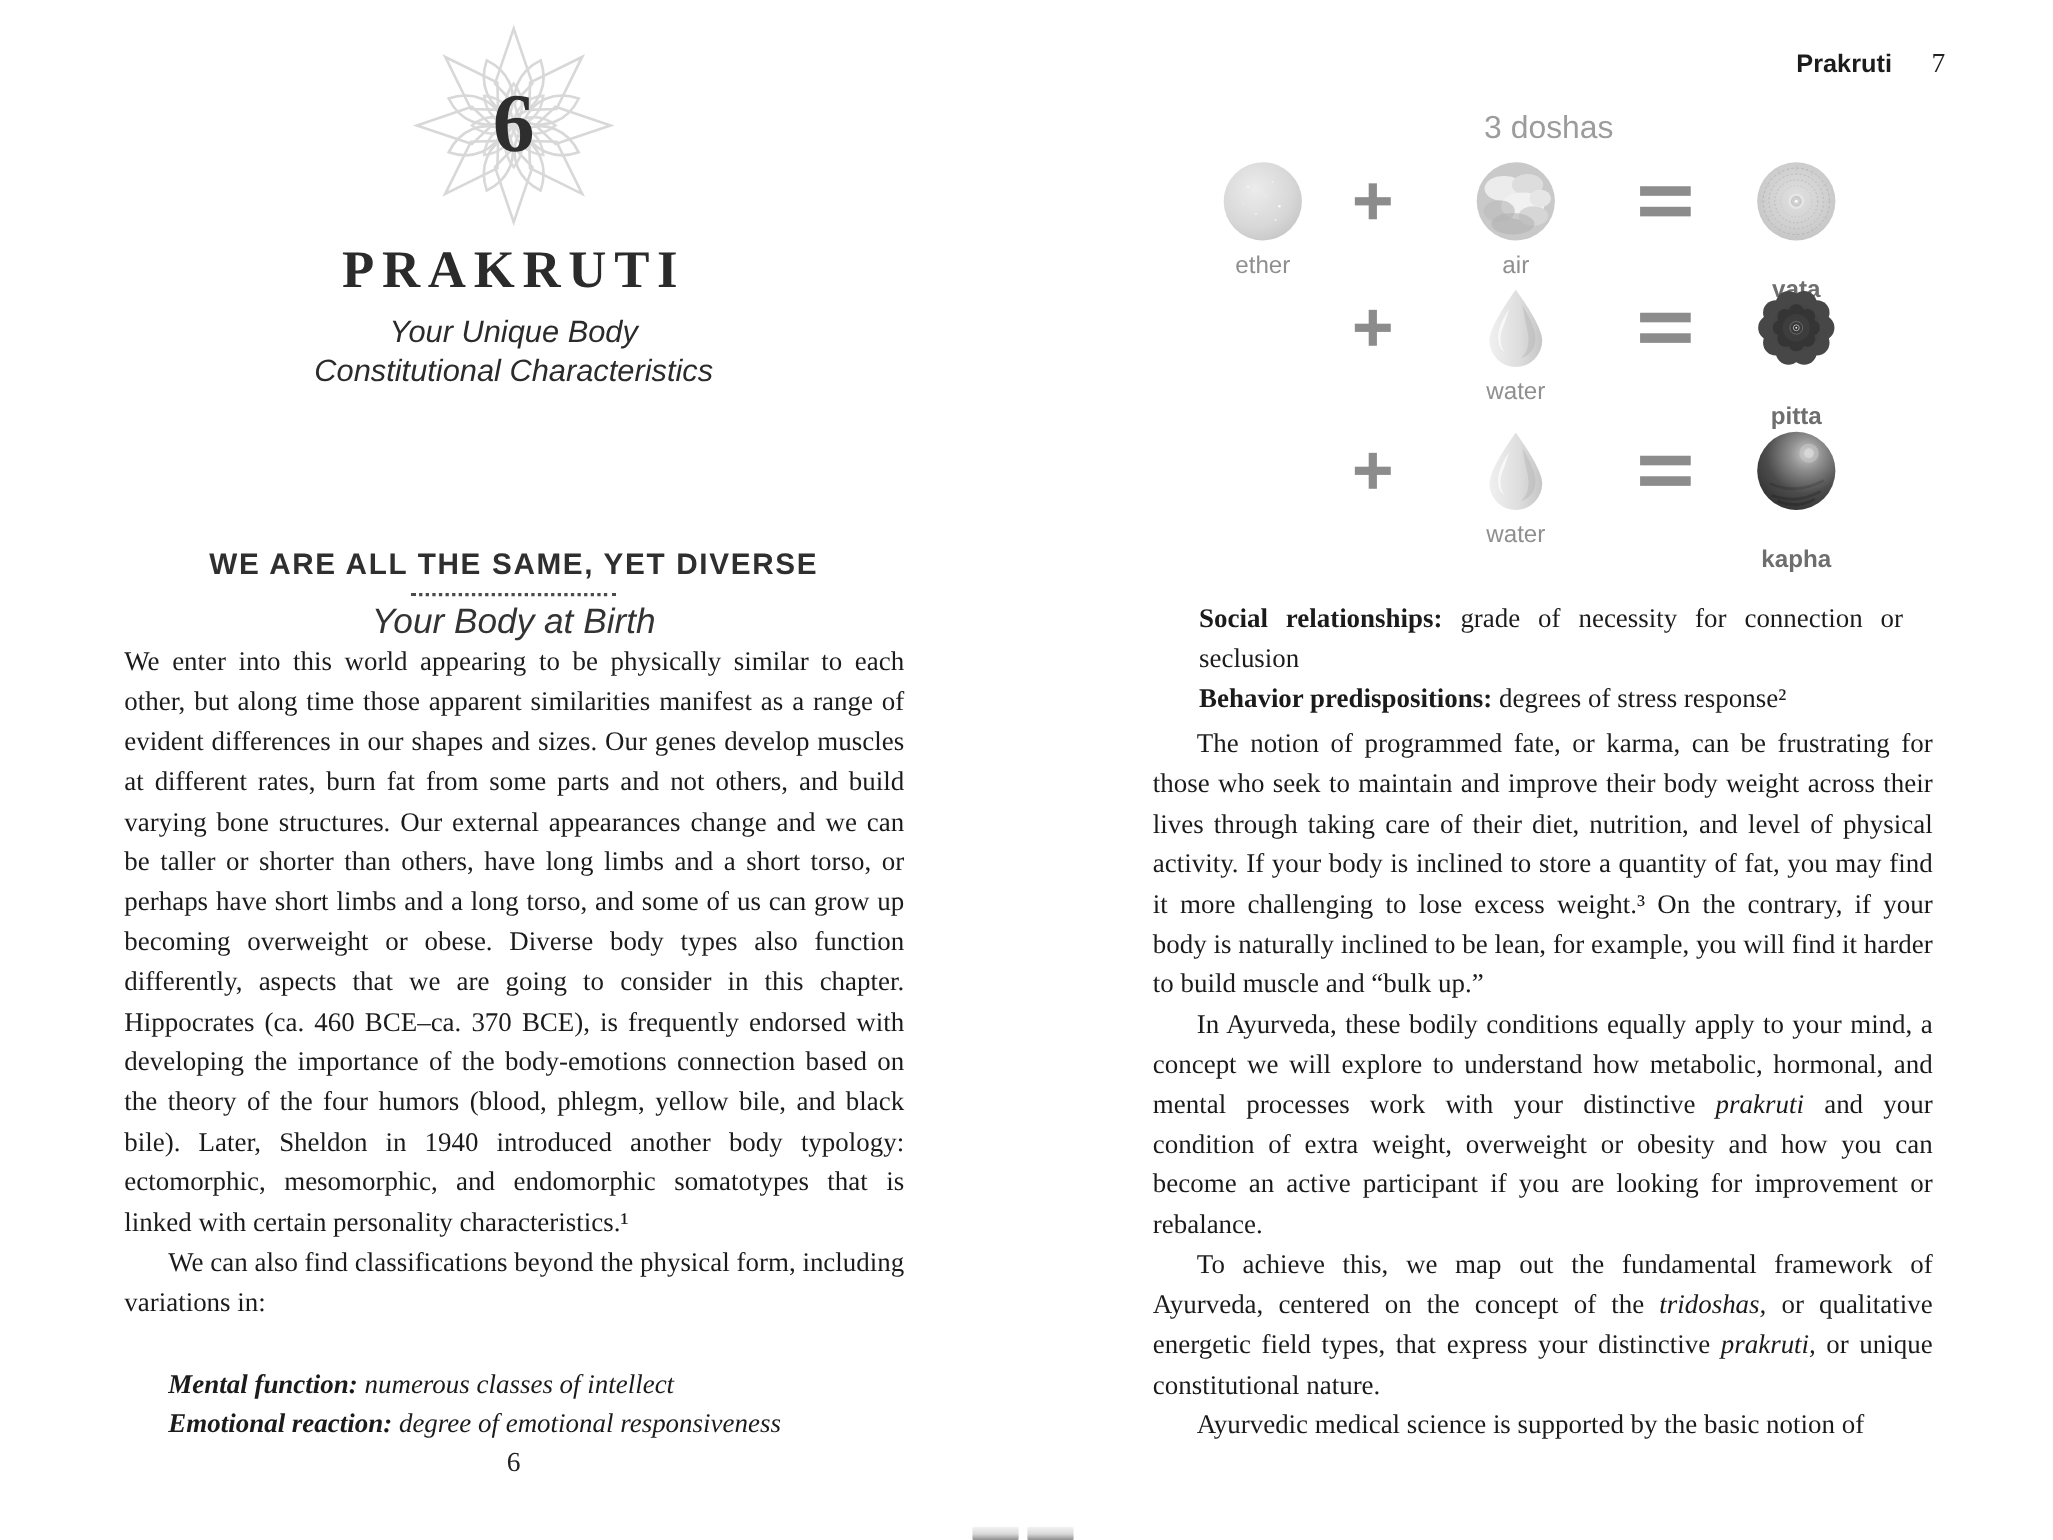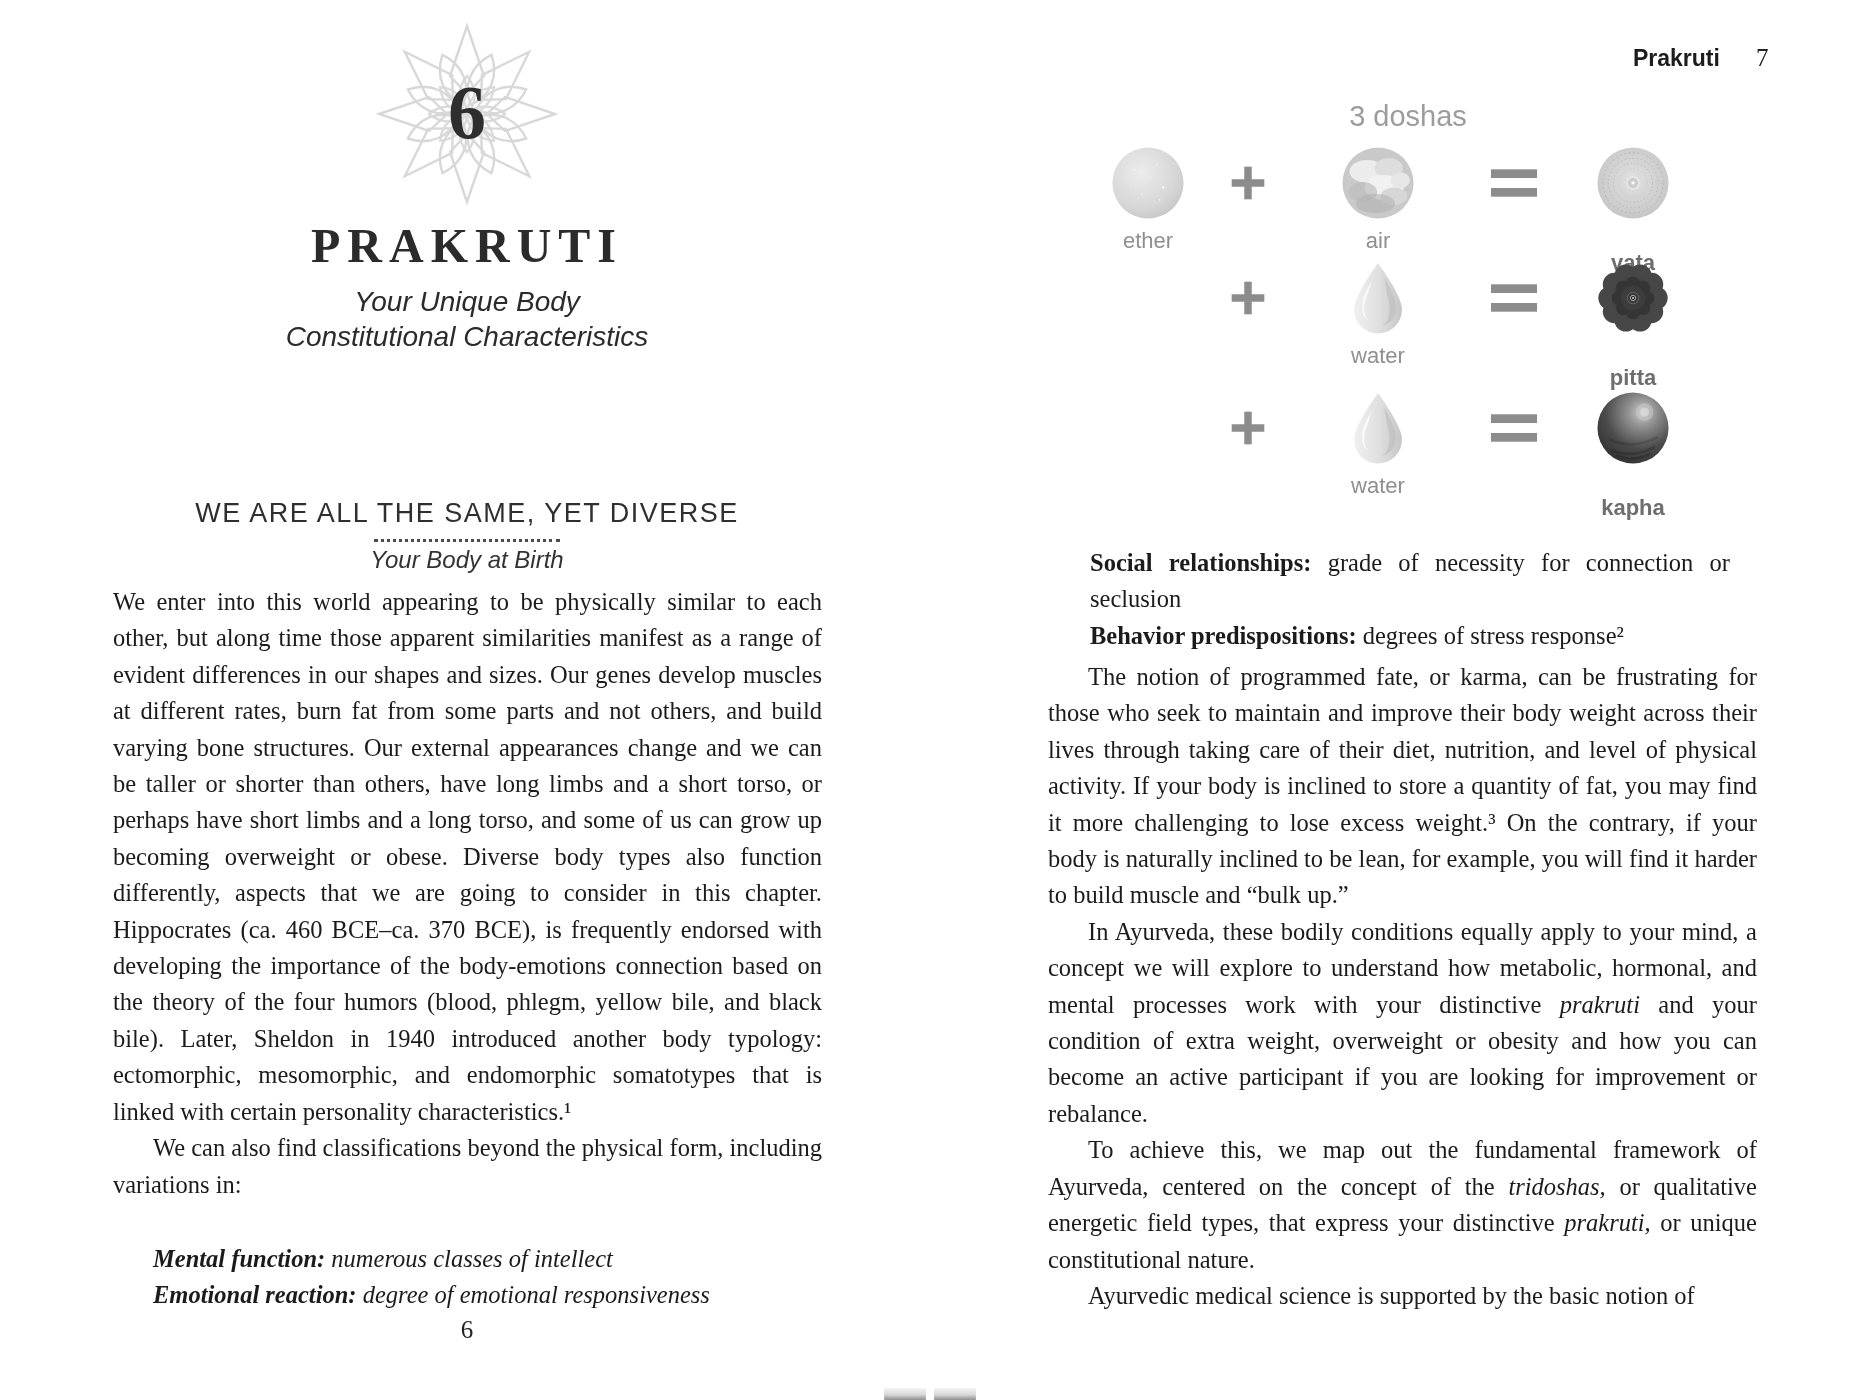--- a/index.html
+++ b/index.html
@@ -16,23 +16,23 @@
   .chapter-number{position:absolute;left:0;right:0;top:56px;font-size:76px;line-height:84px;
                   font-weight:700;color:#2e2e2e;}
   .chapter-title{margin-top:6px;font-size:48px;line-height:52px;letter-spacing:7px;
                  font-weight:700;color:#2b2b2b;}
   .chapter-subtitle{margin-top:12px;font-family:"Liberation Sans", sans-serif;font-style:italic;
                     font-size:28px;line-height:35px;color:#2b2b2b;}
 
   
   .section-head{position:absolute;left:105px;top:498px;width:724px;text-align:center;
                 font-family:"Liberation Sans", sans-serif;color:#2f2f2f;}
-  .section-title{font-size:27px;letter-spacing:1.5px;font-weight:400;}
+  .section-title{font-size:27px;letter-spacing:1.5px;font-weight:700;}
   .dotted-divider{width:186px;margin:10px auto 4px auto;border-bottom:3px dotted #4b4b4b;height:0;}
-  .section-sub{font-style:italic;font-size:24px;margin-top:4px;color:#333;}
+  .section-sub{font-style:italic;font-size:32px;margin-top:4px;color:#333;}
 
   
   .bodycol{font-size:24.5px;line-height:36.4px;text-align:justify;color:#1b1b1b;}
   #left-body{position:absolute;left:113px;top:584px;width:709px;}
   #right-body{position:absolute;left:115px;top:659px;width:709px;}
   .bodycol p{margin:0;}
   .bodycol p.indent{text-indent:40px;}
   .it{font-style:italic;}
   .bd{font-weight:700;}
   .defs-list{margin-top:38px;padding-left:40px;text-align:left;font-style:italic;}

